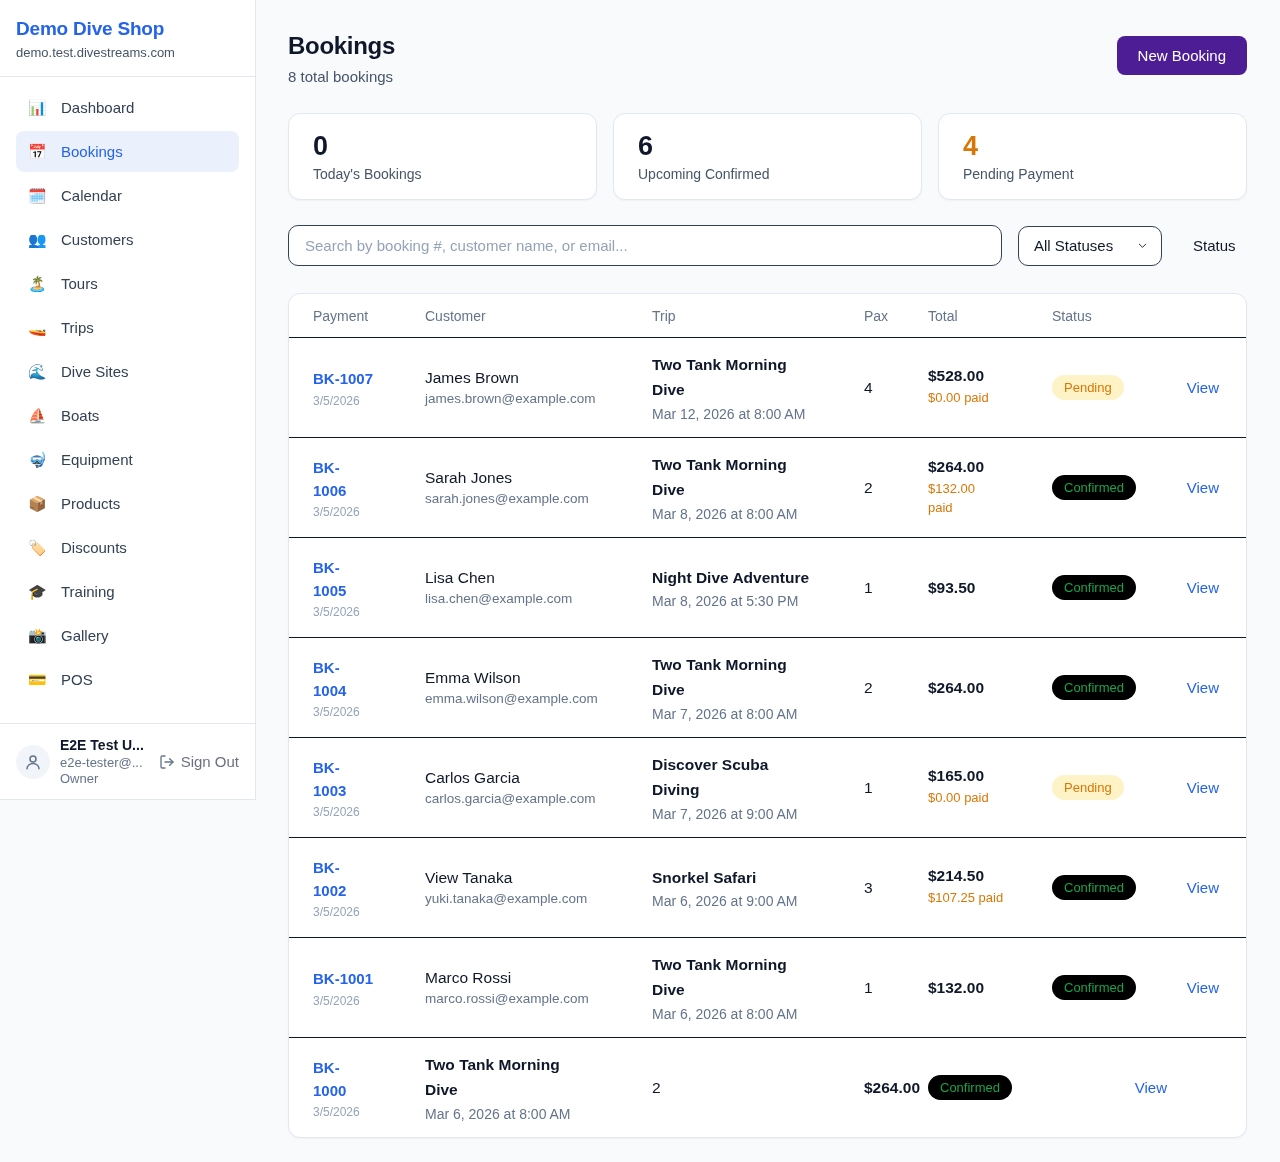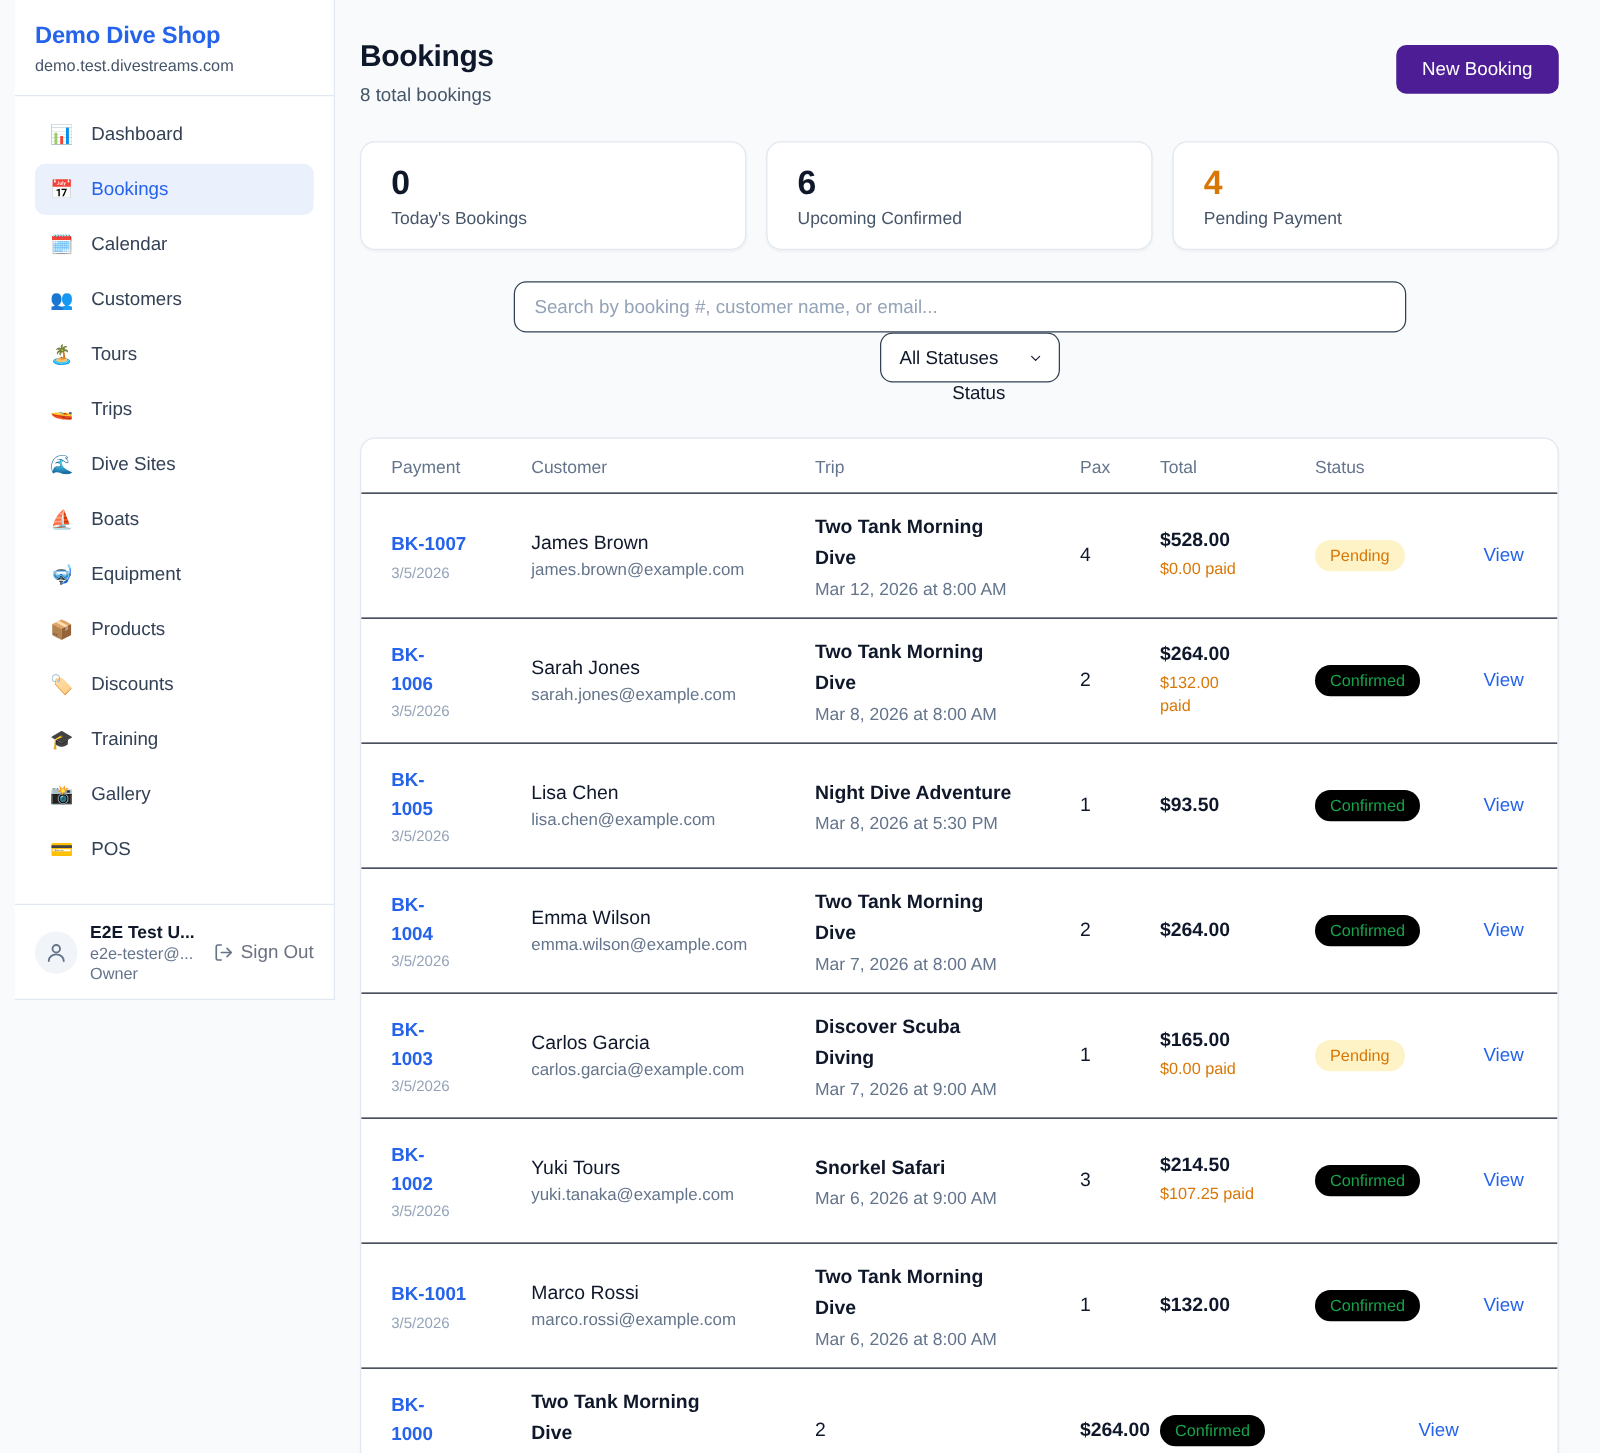--- a/index.html
+++ b/index.html
@@ -1,21 +1,21 @@
 <!DOCTYPE html>
 <html><head>
 <meta charset="utf-8">
 <style>
   * { margin: 0; padding: 0; box-sizing: border-box; }
   html, body { width: 1280px; background: #f8fafc; font-family: "Liberation Sans", "DejaVu Sans", sans-serif; color: #0f172a; }
   body { min-height: 1162px; position: relative; }
 
   
   .sidebar {
-    position: absolute; left: 12px; top: 0; width: 256px; height: 800px;
+    position: absolute; left: 0; top: 0; width: 256px; height: 800px;
     background: #ffffff; border-right: 1px solid #e2e8f0; border-bottom: 1px solid #e2e8f0;
     display: flex; flex-direction: column;
   }
   .sidebar-header { padding: 18px 16px 16px 16px; border-bottom: 1px solid #e2e8f0; }
   .shop-title { color: #2563eb; font-size: 19px; font-weight: bold; letter-spacing: -0.2px; }
   .shop-domain { color: #475569; font-size: 13px; margin-top: 5px; }
   .nav { padding: 10px 16px; flex: 1; }
   .nav-item {
     display: flex; align-items: center; gap: 13px; height: 41px; padding: 0 12px;
     border-radius: 8px; margin-bottom: 3px; font-size: 15px; color: #334155; cursor: pointer;
@@ -49,21 +49,21 @@
 
   .stats { display: grid; grid-template-columns: 1fr 1fr 1fr; gap: 16px; margin-bottom: 25px; }
   .stat-card {
     background: #ffffff; border: 1px solid #e2e8f0; border-radius: 12px;
     padding: 17px 24px; box-shadow: 0 1px 2px rgba(15,23,42,0.04);
   }
   .stat-number { font-size: 27px; font-weight: bold; color: #0f172a; line-height: 1.15; }
   .stat-number.orange { color: #d97706; }
   .stat-label { font-size: 14px; color: #475569; margin-top: 4px; }
 
-  .controls { display: flex; align-items: center; margin-bottom: 27px; flex-direction: column; }
+  .controls { display: flex; align-items: center; margin-bottom: 27px; }
   .search-input {
     flex: none; width: 714px; height: 41px; border: 1px solid #334155; border-radius: 10px;
     padding: 0 16px; font-size: 15px; font-family: inherit; color: #0f172a; background: #ffffff; outline: none;
   }
   .search-input::placeholder { color: #94a3b8; }
   .status-select {
     margin-left: 16px; height: 40px; width: 144px; border: 1px solid #334155; border-radius: 10px;
     background: #ffffff; display: flex; align-items: center; justify-content: space-between;
     padding: 0 13px 0 15px; font-size: 15px; color: #0f172a; cursor: pointer;
   }
@@ -374,21 +374,21 @@
     </div>
   </div>
 
   <div class="trow tbody-row">
     <div>
       <div class="booking-no">BK-
 1002</div>
       <div class="booking-date">3/5/2026</div>
     </div>
     <div>
-      <div class="cust-name">Yuki Tours</div>
+      <div class="cust-name">View Tanaka</div>
       <div class="cust-email">yuki.tanaka@example.com</div>
     </div>
     <div>
       <div class="trip-name">Snorkel Safari</div>
       <div class="trip-date">Mar 6, 2026 at 9:00 AM</div>
     </div>
     <div class="pax">3</div>
     <div>
       <div class="total-amt">$214.50</div>
       <div class="total-paid">$107.25 paid</div>

